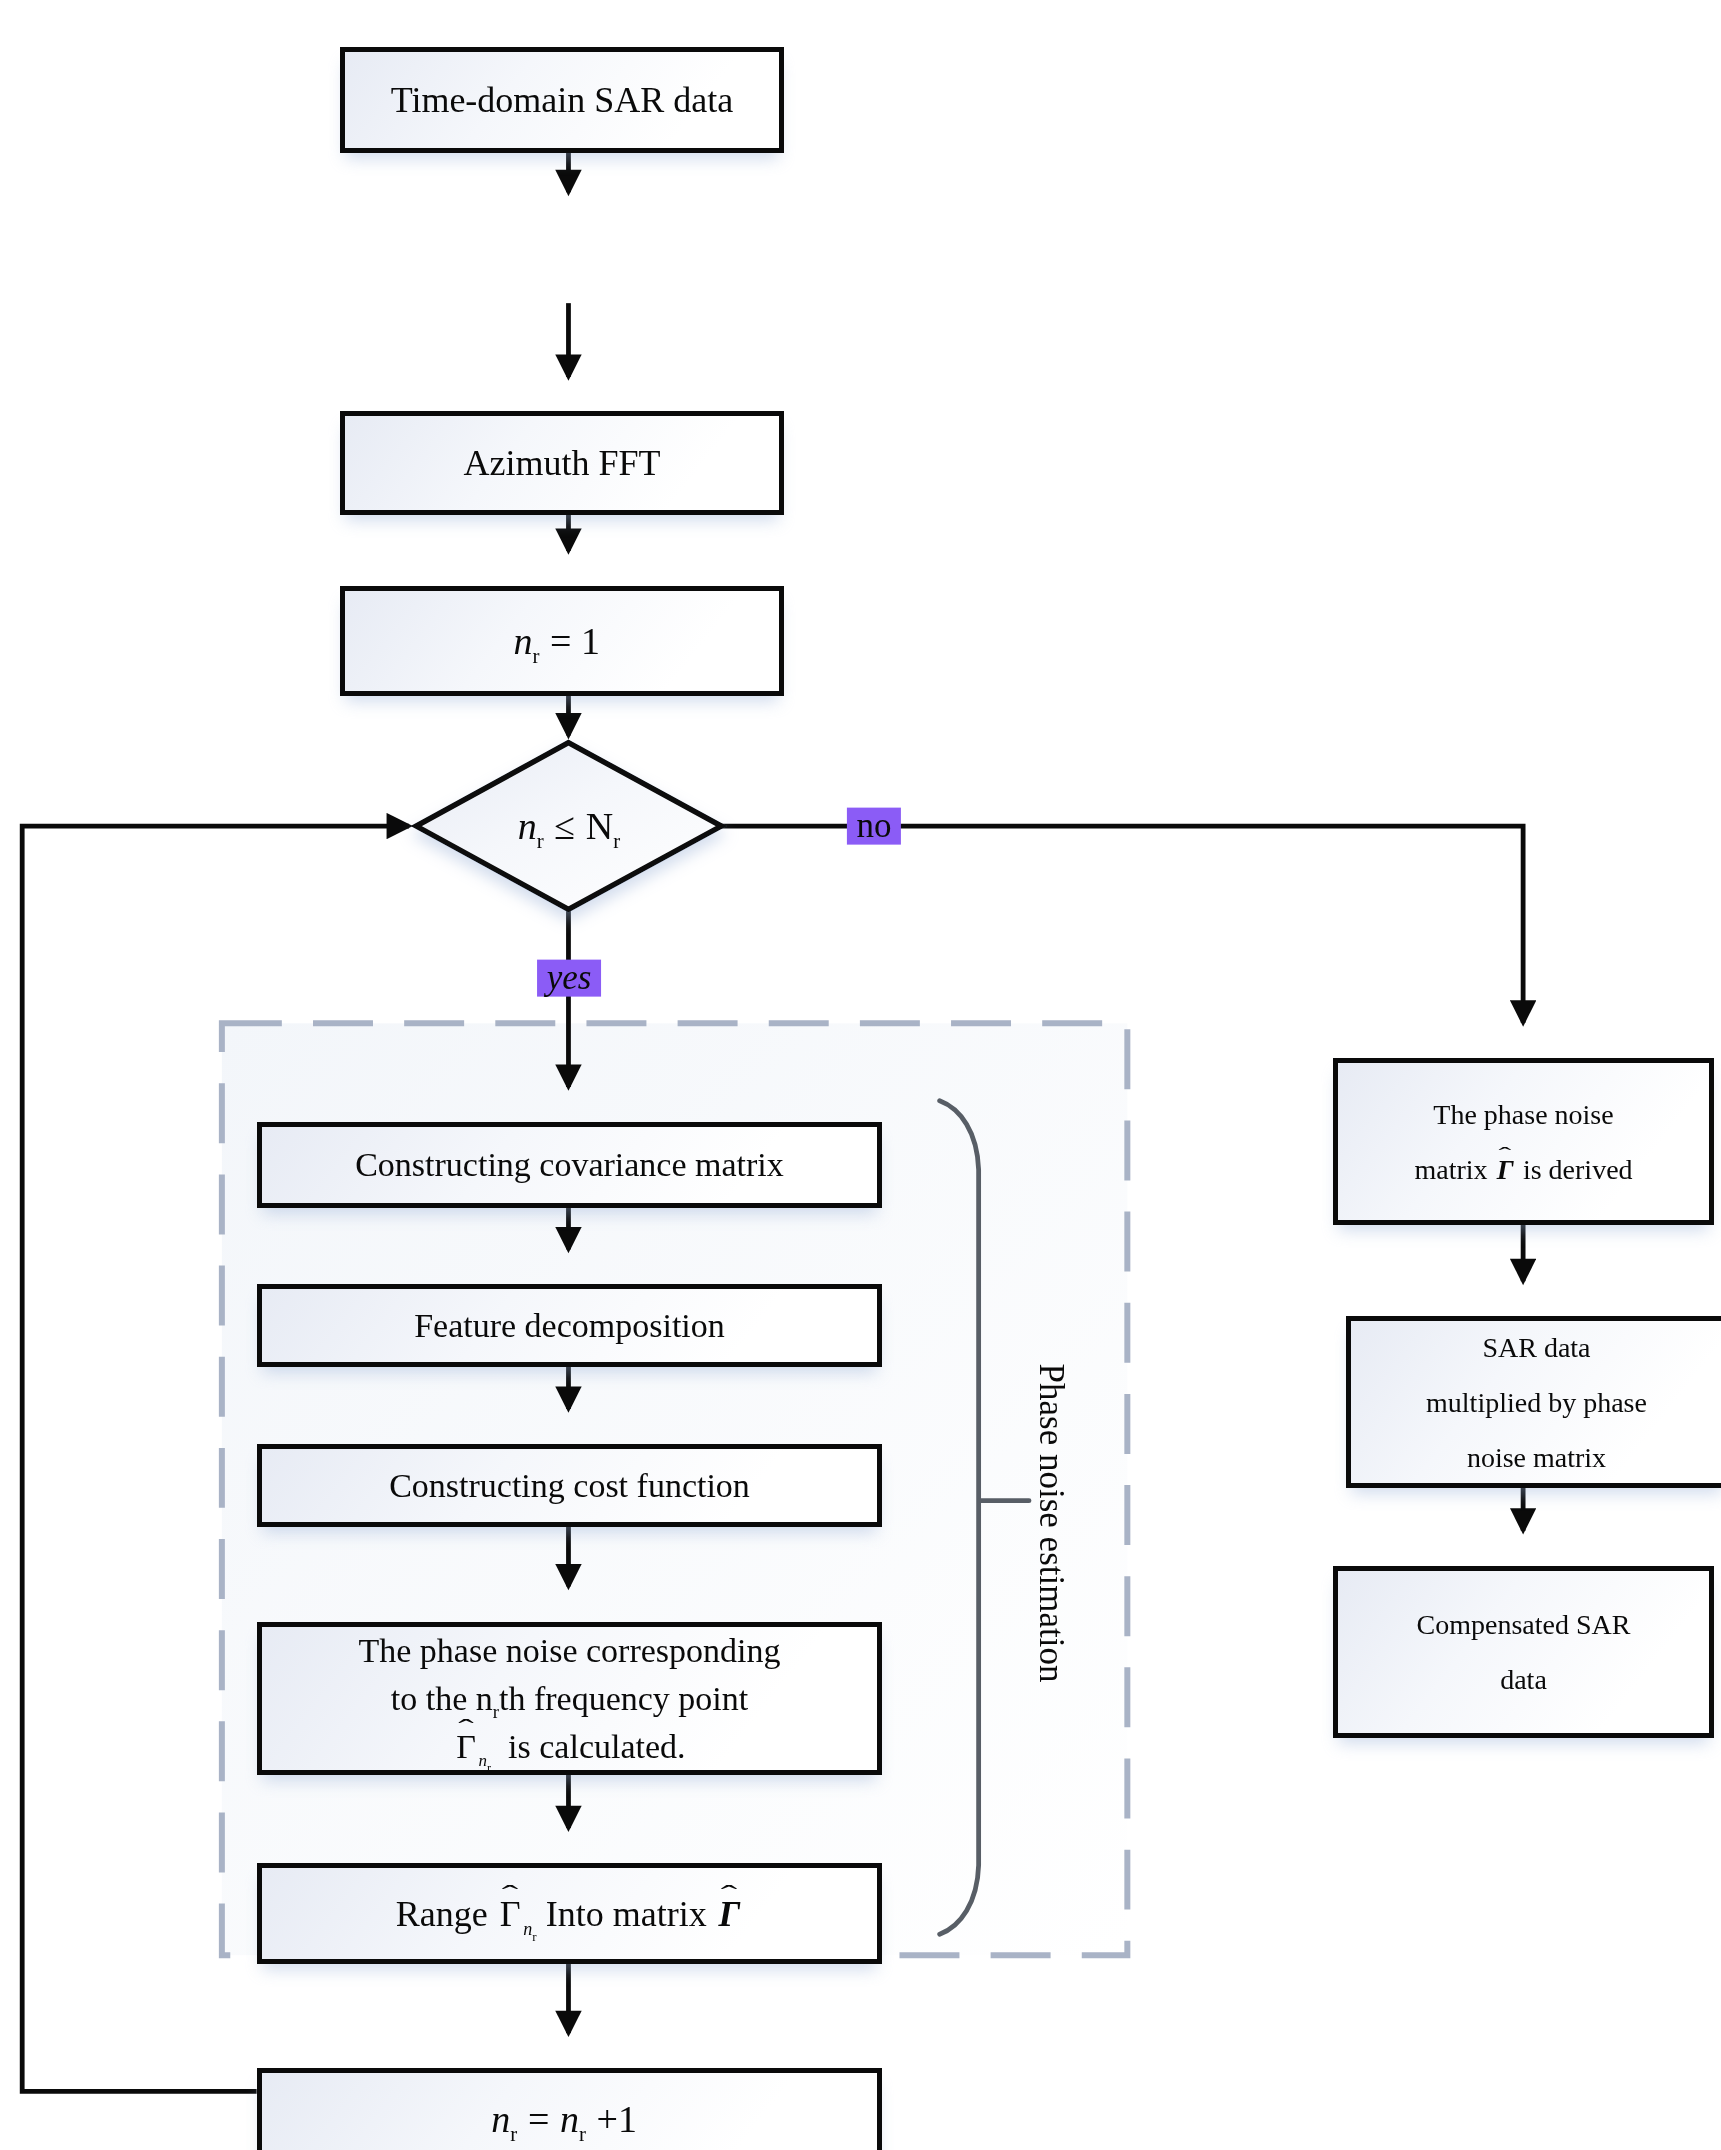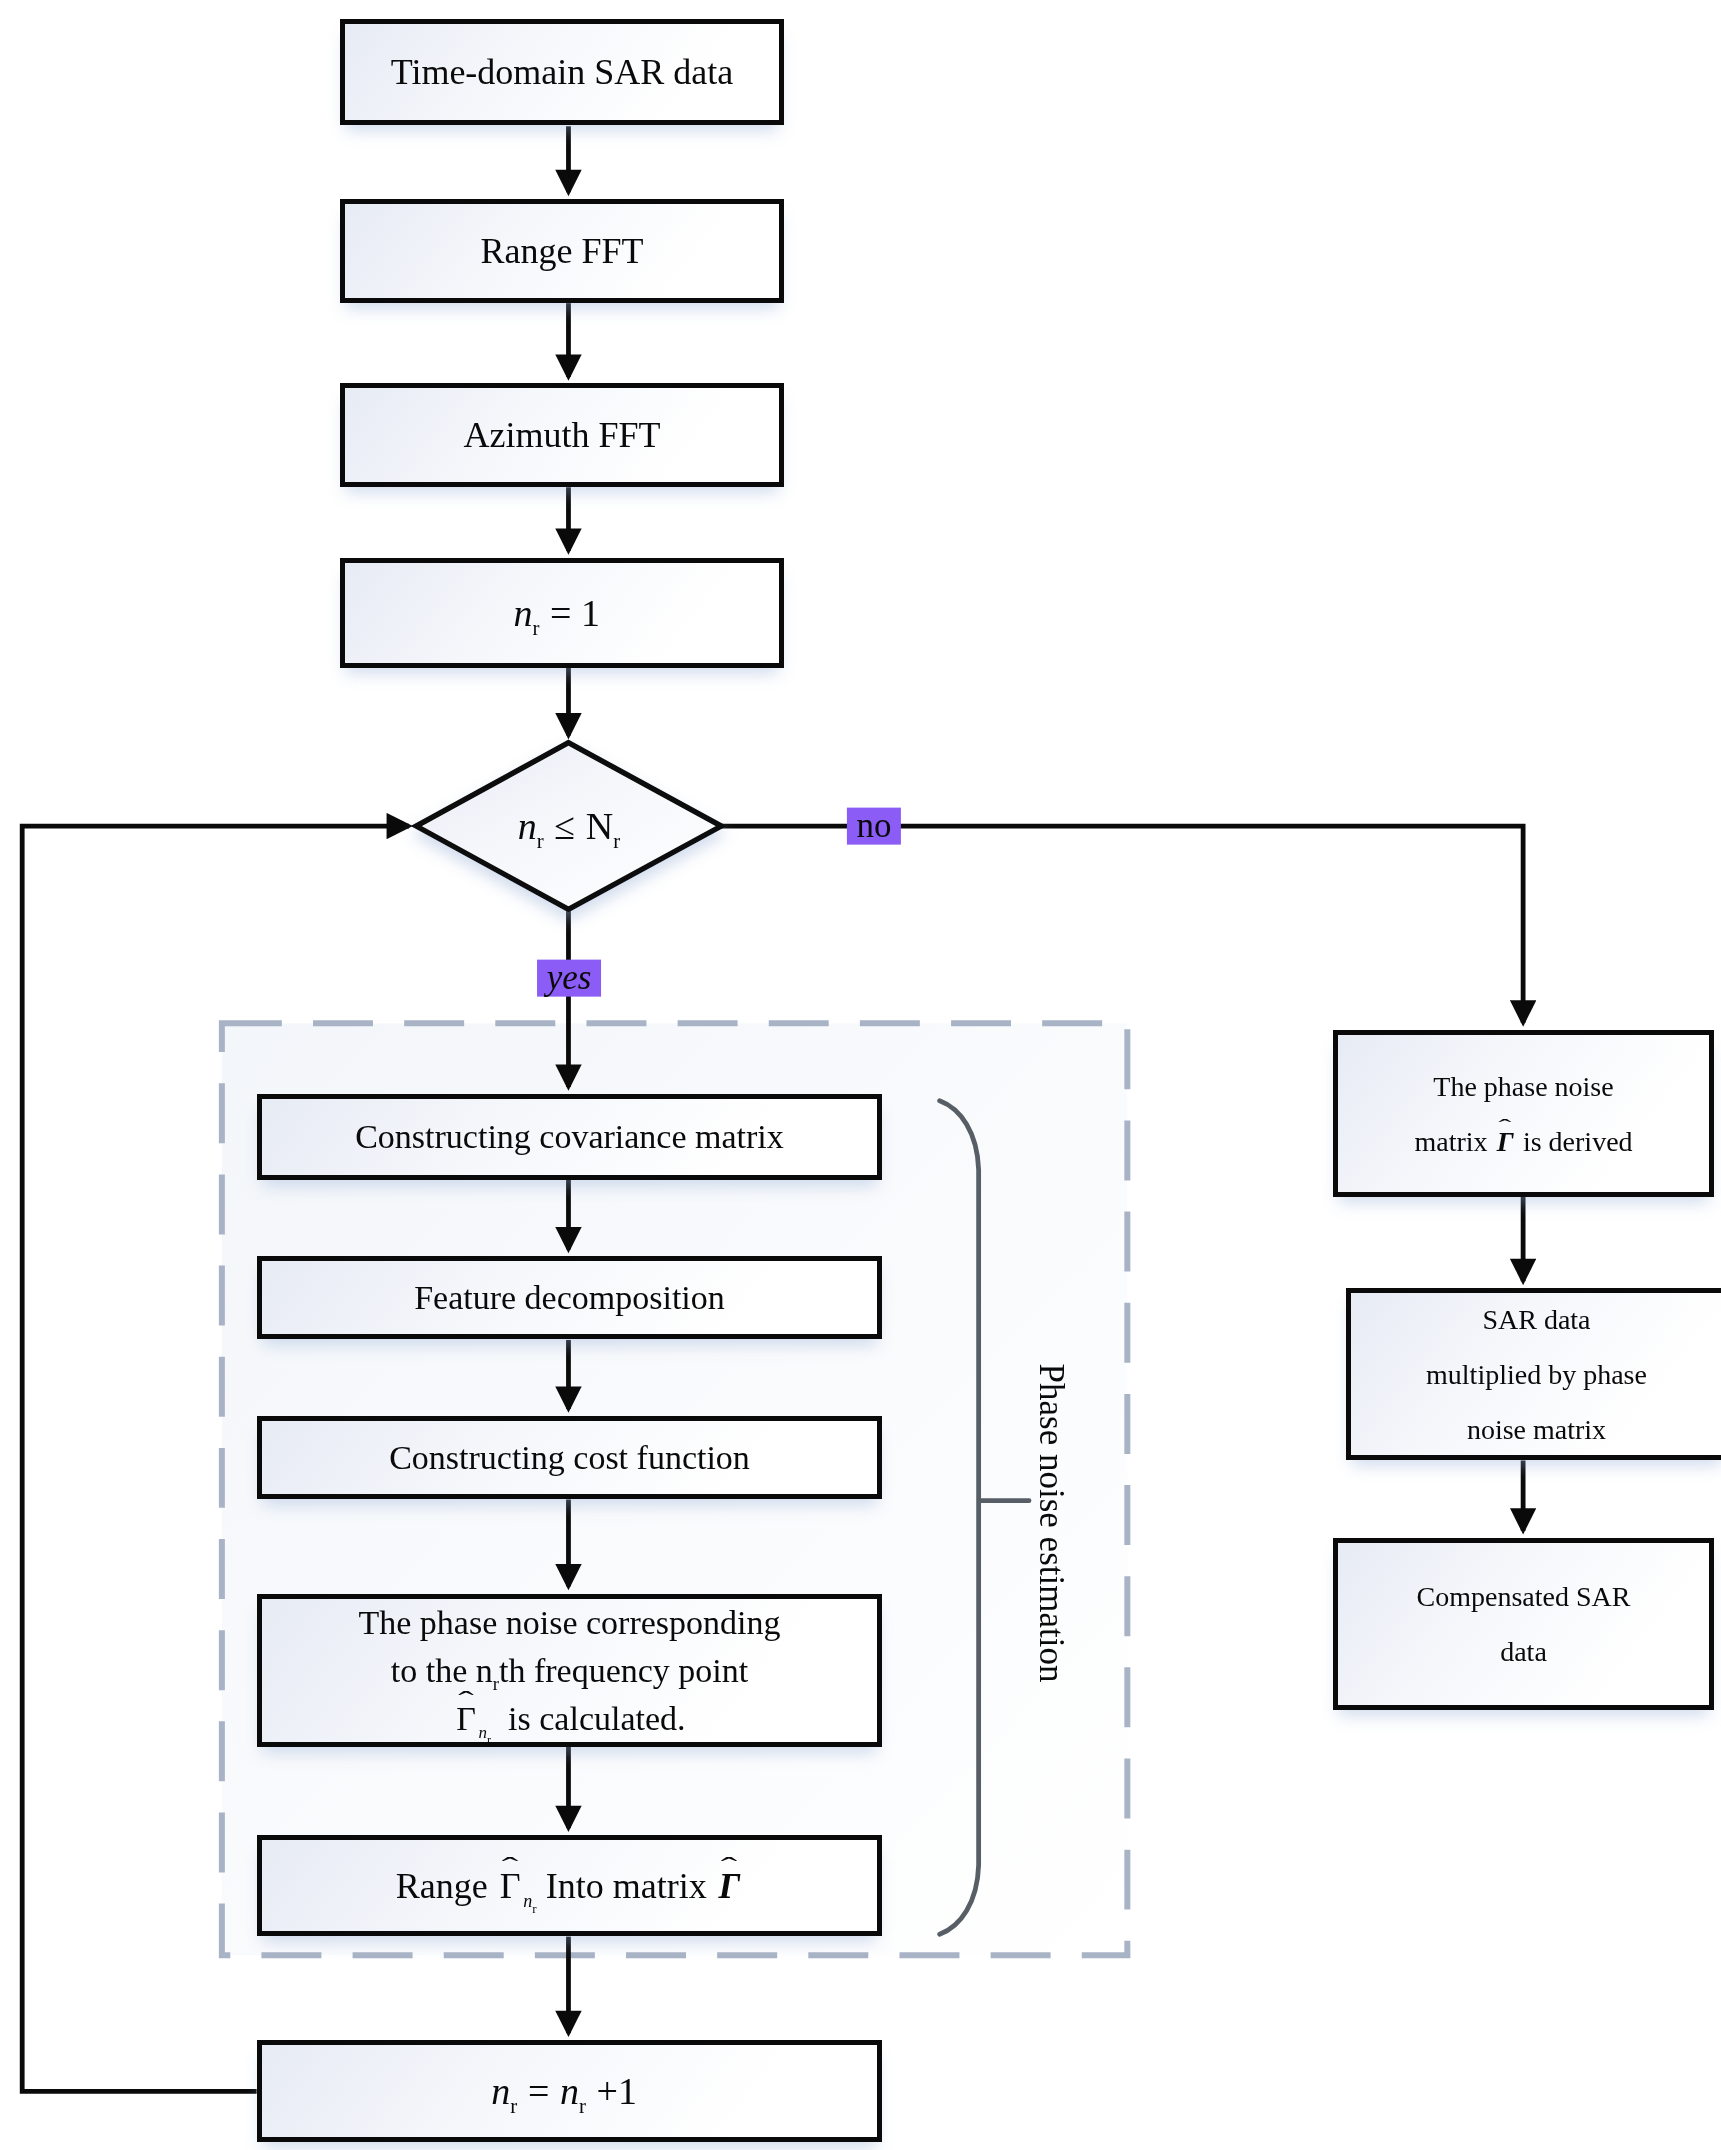--- a/index.html
+++ b/index.html
@@ -13,20 +13,21 @@
   .canvas{position:relative;width:1721px;height:2151px;background:#ffffff;overflow:hidden;}
   .connectors{position:absolute;left:0;top:0;width:1721px;height:2151px;}
 
   .node{
     position:absolute;box-sizing:border-box;
     border:5.4px solid var(--line);
     background:linear-gradient(128deg,var(--box-tint) 0%,#f5f7fb 38%,#ffffff 78%);
     display:flex;flex-direction:column;justify-content:center;
     text-align:center;font-size:36px;line-height:1.28;
     box-shadow:0 10.8px 15.6px -4.8px rgba(150,175,215,0.45);
+    margin-top:28px;
   }
   .node .ln{white-space:nowrap;}
   .small{font-size:34px;line-height:48px;}
   .rightcol{font-size:28px;line-height:55px;}
 
   .eq{font-size:38px;}
   .it{font-style:italic;}
   .bi{font-style:italic;font-weight:bold;}
   sub.vr{font-size:0.55em;line-height:0;}
   .op{margin:0 0.28em;}
@@ -101,23 +102,20 @@
     <g stroke="#585e66" stroke-width="8" fill="none" stroke-linecap="round">
       <path d="M1567 1835 C1602 1848 1630 1888 1632 1950 L1632 3110 C1630 3172 1602 3212 1567 3225"></path>
       <path d="M1634 2502 L1716 2502"></path>
     </g>
   </svg>
 
   <div class="node" style="left:340px;top:19px;width:444px;height:106px">
     <span class="ln">Time-domain SAR data</span>
   </div>
 
-  <div class="node" style="left:340px;top:199px;width:444px;height:104px">
-    <span class="ln">Range FFT</span>
-  </div>
 
   <div class="node" style="left:340px;top:383px;width:444px;height:104px">
     <span class="ln">Azimuth FFT</span>
   </div>
 
   <div class="node eq" style="left:340px;top:558px;width:444px;height:110px">
     <span class="ln"><span class="it">n</span><sub class="vr">r</sub><span class="op">= 1</span></span>
   </div>
 
   <div class="diamond-label" style="left:569px;top:826px;">

